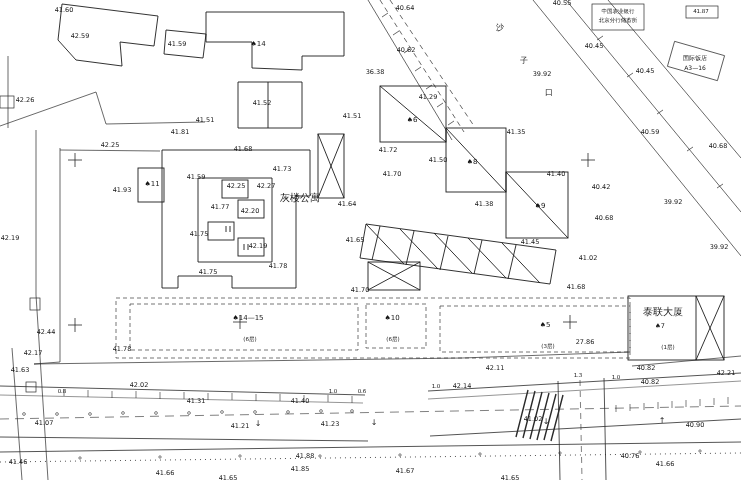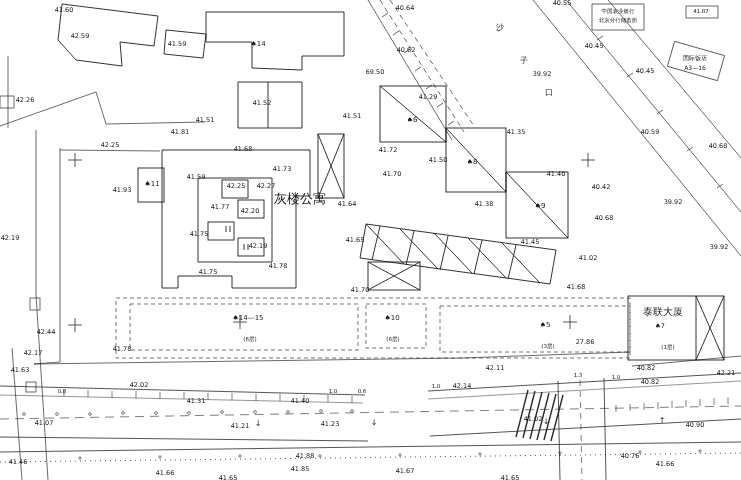--- a/index.html
+++ b/index.html
@@ -172,42 +172,42 @@
       <span class="lbl" style="left: 64px; top: 10px;">41.60</span>
       <span class="lbl" style="left: 80px; top: 36px;">42.59</span>
       <span class="lbl" style="left: 177px; top: 44px;">41.59</span>
       <span class="lbl" style="left: 258px; top: 44px; font-size: 7px;">♠14</span>
       <span class="lbl" style="left: 405px; top: 8px;">40.64</span>
       <span class="lbl" style="left: 406px; top: 17px; margin-top: 33px;">40.62</span>
       <span class="lbl" style="left: 522px; top: 3px; margin-left: 40px;">40.55</span>
       <span class="lbl" style="left: 594px; top: 46px;">40.45</span>
       <span class="lbl" style="left: 645px; top: 71px;">40.45</span>
       <span class="lbl" style="left: 542px; top: 74px;">39.92</span>
-      <span class="lbl" style="left: 375px; top: 72px;">69.50</span>
+      <span class="lbl" style="left: 375px; top: 72px;">36.38</span>
       <span class="lbl" style="left: 428px; top: 97px;">41.29</span>
       <span class="lbl" style="left: 352px; top: 116px;">41.51</span>
       <span class="lbl" style="left: 262px; top: 103px;">41.52</span>
       <span class="lbl" style="left: 205px; top: 120px;">41.51</span>
       <span class="lbl" style="left: 180px; top: 132px;">41.81</span>
       <span class="lbl" style="left: 110px; top: 145px;">42.25</span>
       <span class="lbl" style="left: 25px; top: 100px;">42.26</span>
       <span class="lbl" style="left: 243px; top: 149px;">41.68</span>
       <span class="lbl" style="left: 388px; top: 150px;">41.72</span>
       <span class="lbl" style="left: 438px; top: 160px;">41.50</span>
       <span class="lbl" style="left: 392px; top: 174px;">41.70</span>
       <span class="lbl" style="left: 282px; top: 169px;">41.73</span>
       <span class="lbl" style="left: 196px; top: 177px;">41.59</span>
       <span class="lbl" style="left: 236px; top: 186px;">42.25</span>
       <span class="lbl" style="left: 266px; top: 186px;">42.27</span>
       <span class="lbl" style="left: 122px; top: 190px;">41.93</span>
       <span class="lbl" style="left: 152px; top: 184px; font-size: 7px;">♠11</span>
       <span class="lbl" style="left: 220px; top: 207px;">41.77</span>
       <span class="lbl" style="left: 250px; top: 211px;">42.20</span>
       <span class="lbl" style="left: 347px; top: 204px;">41.64</span>
-      <span class="lbl cn" style="left: 300px; top: 198px; font-size: 13px;">灰楼公寓</span>
+      <span class="lbl cn" style="left: 300px; top: 198px; font-size: 10px;">灰楼公寓</span>
       <span class="lbl" style="left: 199px; top: 234px;">41.75</span>
       <span class="lbl" style="left: 258px; top: 246px;">42.19</span>
       <span class="lbl" style="left: 278px; top: 266px;">41.78</span>
       <span class="lbl" style="left: 208px; top: 272px;">41.75</span>
       <span class="lbl" style="left: 355px; top: 240px;">41.65</span>
       <span class="lbl" style="left: 360px; top: 290px;">41.70</span>
       <span class="lbl" style="left: 516px; top: 132px;">41.35</span>
       <span class="lbl" style="left: 556px; top: 174px;">41.40</span>
       <span class="lbl" style="left: 484px; top: 204px;">41.38</span>
       <span class="lbl" style="left: 412px; top: 120px; font-size: 7px;">♠6</span>

